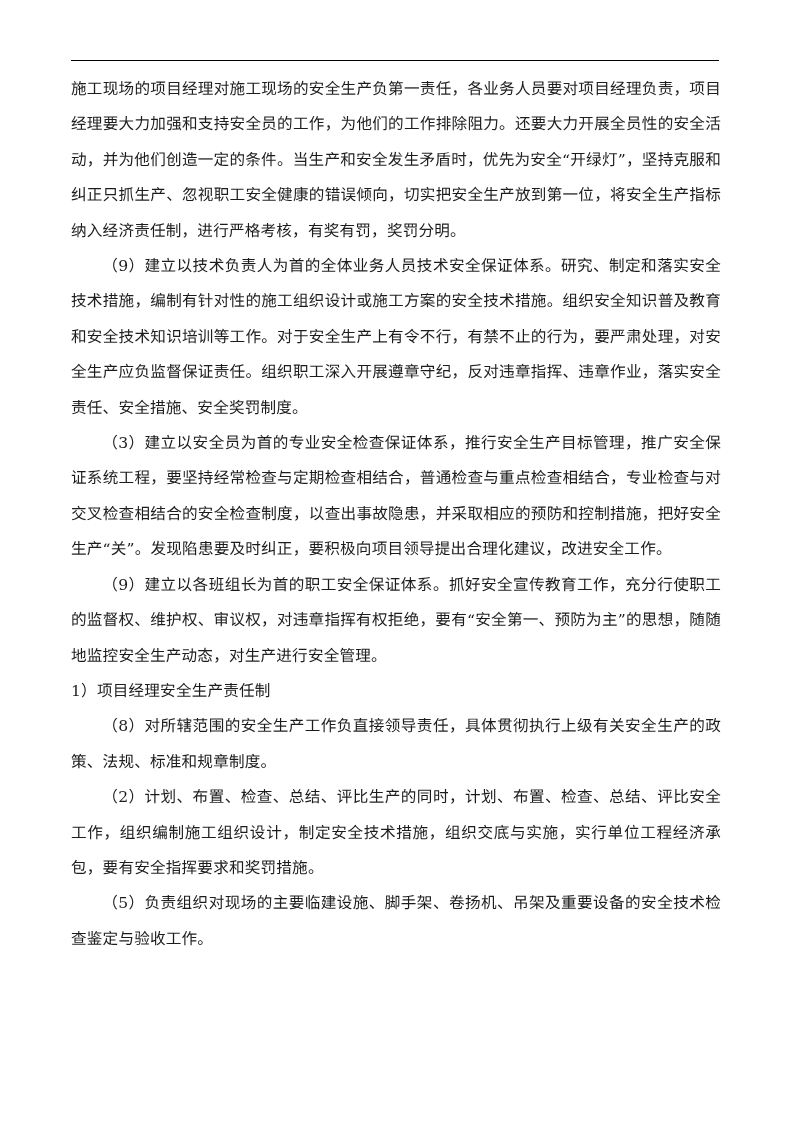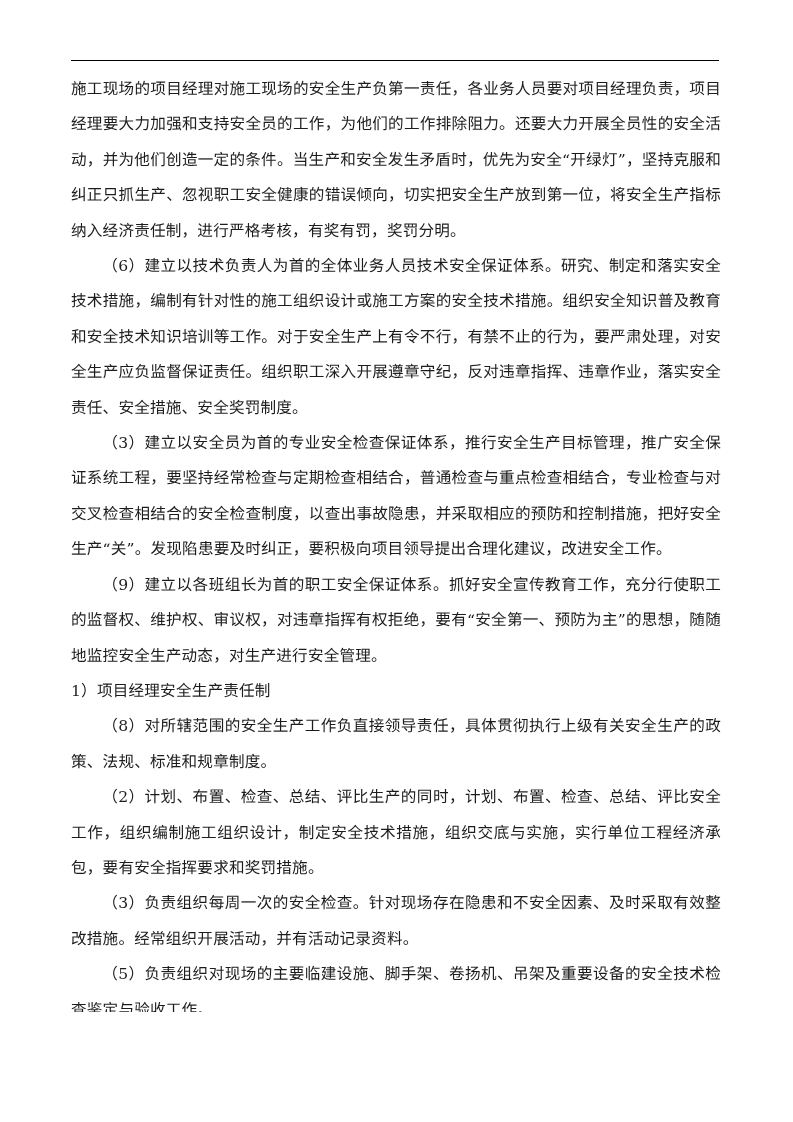--- a/index.html
+++ b/index.html
@@ -65,25 +65,24 @@
 </style>
 </head>
 <body>
 
 <div class="page">
 
   <div class="header-rule"></div>
 
   <div class="content">
     <p class="para flush">施工现场的项目经理对施工现场的安全生产负第一责任，各业务人员要对项目经理负责，项目经理要大力加强和支持安全员的工作，为他们的工作排除阻力。还要大力开展全员性的安全活动，并为他们创造一定的条件。当生产和安全发生矛盾时，优先为安全“开绿灯”，坚持克服和纠正只抓生产、忽视职工安全健康的错误倾向，切实把安全生产放到第一位，将安全生产指标纳入经济责任制，进行严格考核，有奖有罚，奖罚分明。</p>
-    <p class="para indent">（6）建立以技术负责人为首的全体业务人员技术安全保证体系。研究、制定和落实安全技术措施，编制有针对性的施工组织设计或施工方案的安全技术措施。组织安全知识普及教育和安全技术知识培训等工作。对于安全生产上有令不行，有禁不止的行为，要严肃处理，对安全生产应负监督保证责任。组织职工深入开展遵章守纪，反对违章指挥、违章作业，落实安全责任、安全措施、安全奖罚制度。</p>
+    <p class="para indent">（9）建立以技术负责人为首的全体业务人员技术安全保证体系。研究、制定和落实安全技术措施，编制有针对性的施工组织设计或施工方案的安全技术措施。组织安全知识普及教育和安全技术知识培训等工作。对于安全生产上有令不行，有禁不止的行为，要严肃处理，对安全生产应负监督保证责任。组织职工深入开展遵章守纪，反对违章指挥、违章作业，落实安全责任、安全措施、安全奖罚制度。</p>
     <p class="para indent">（3）建立以安全员为首的专业安全检查保证体系，推行安全生产目标管理，推广安全保证系统工程，要坚持经常检查与定期检查相结合，普通检查与重点检查相结合，专业检查与对交叉检查相结合的安全检查制度，以查出事故隐患，并采取相应的预防和控制措施，把好安全生产“关”。发现陷患要及时纠正，要积极向项目领导提出合理化建议，改进安全工作。</p>
     <p class="para indent">（9）建立以各班组长为首的职工安全保证体系。抓好安全宣传教育工作，充分行使职工的监督权、维护权、审议权，对违章指挥有权拒绝，要有“安全第一、预防为主”的思想，随随地监控安全生产动态，对生产进行安全管理。</p>
     <p class="para flush">1）项目经理安全生产责任制</p>
     <p class="para indent">（8）对所辖范围的安全生产工作负直接领导责任，具体贯彻执行上级有关安全生产的政策、法规、标准和规章制度。</p>
     <p class="para indent">（2）计划、布置、检查、总结、评比生产的同时，计划、布置、检查、总结、评比安全工作，组织编制施工组织设计，制定安全技术措施，组织交底与实施，实行单位工程经济承包，要有安全指挥要求和奖罚措施。</p>
-    <p class="para indent">（3）负责组织每周一次的安全检查。针对现场存在隐患和不安全因素、及时采取有效整改措施。经常组织开展活动，并有活动记录资料。</p>
     <p class="para indent">（5）负责组织对现场的主要临建设施、脚手架、卷扬机、吊架及重要设备的安全技术检查鉴定与验收工作。</p>
   </div>
 
   <div class="page-number">1</div>
 
 </div>
 
 </body></html>

